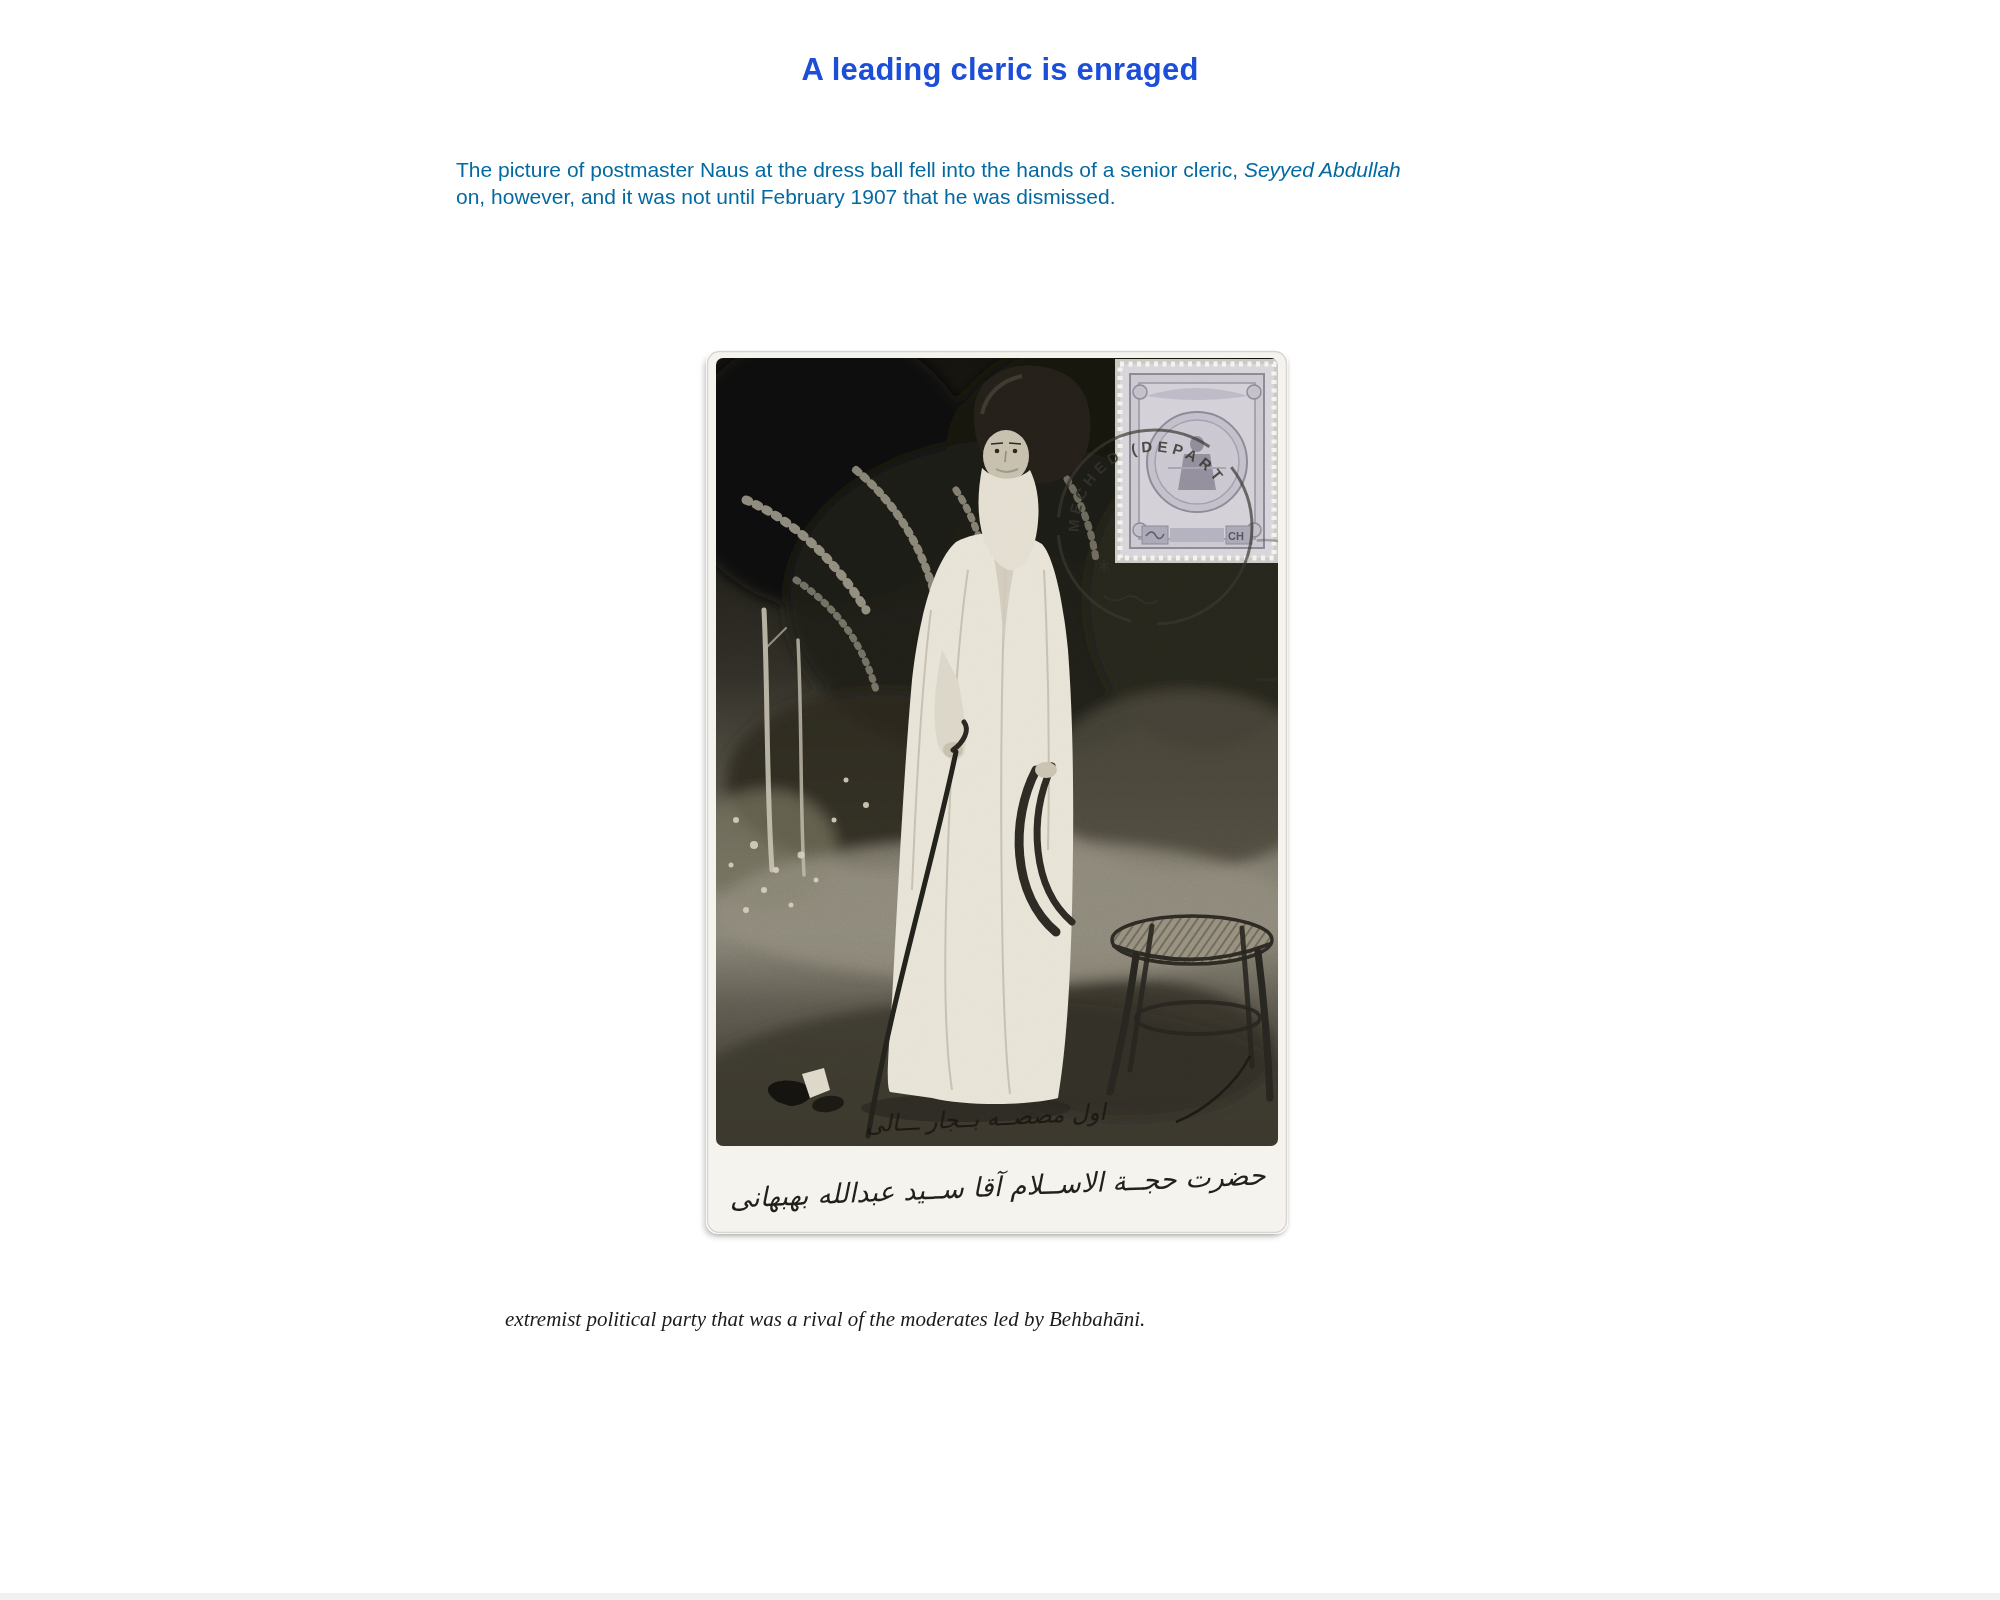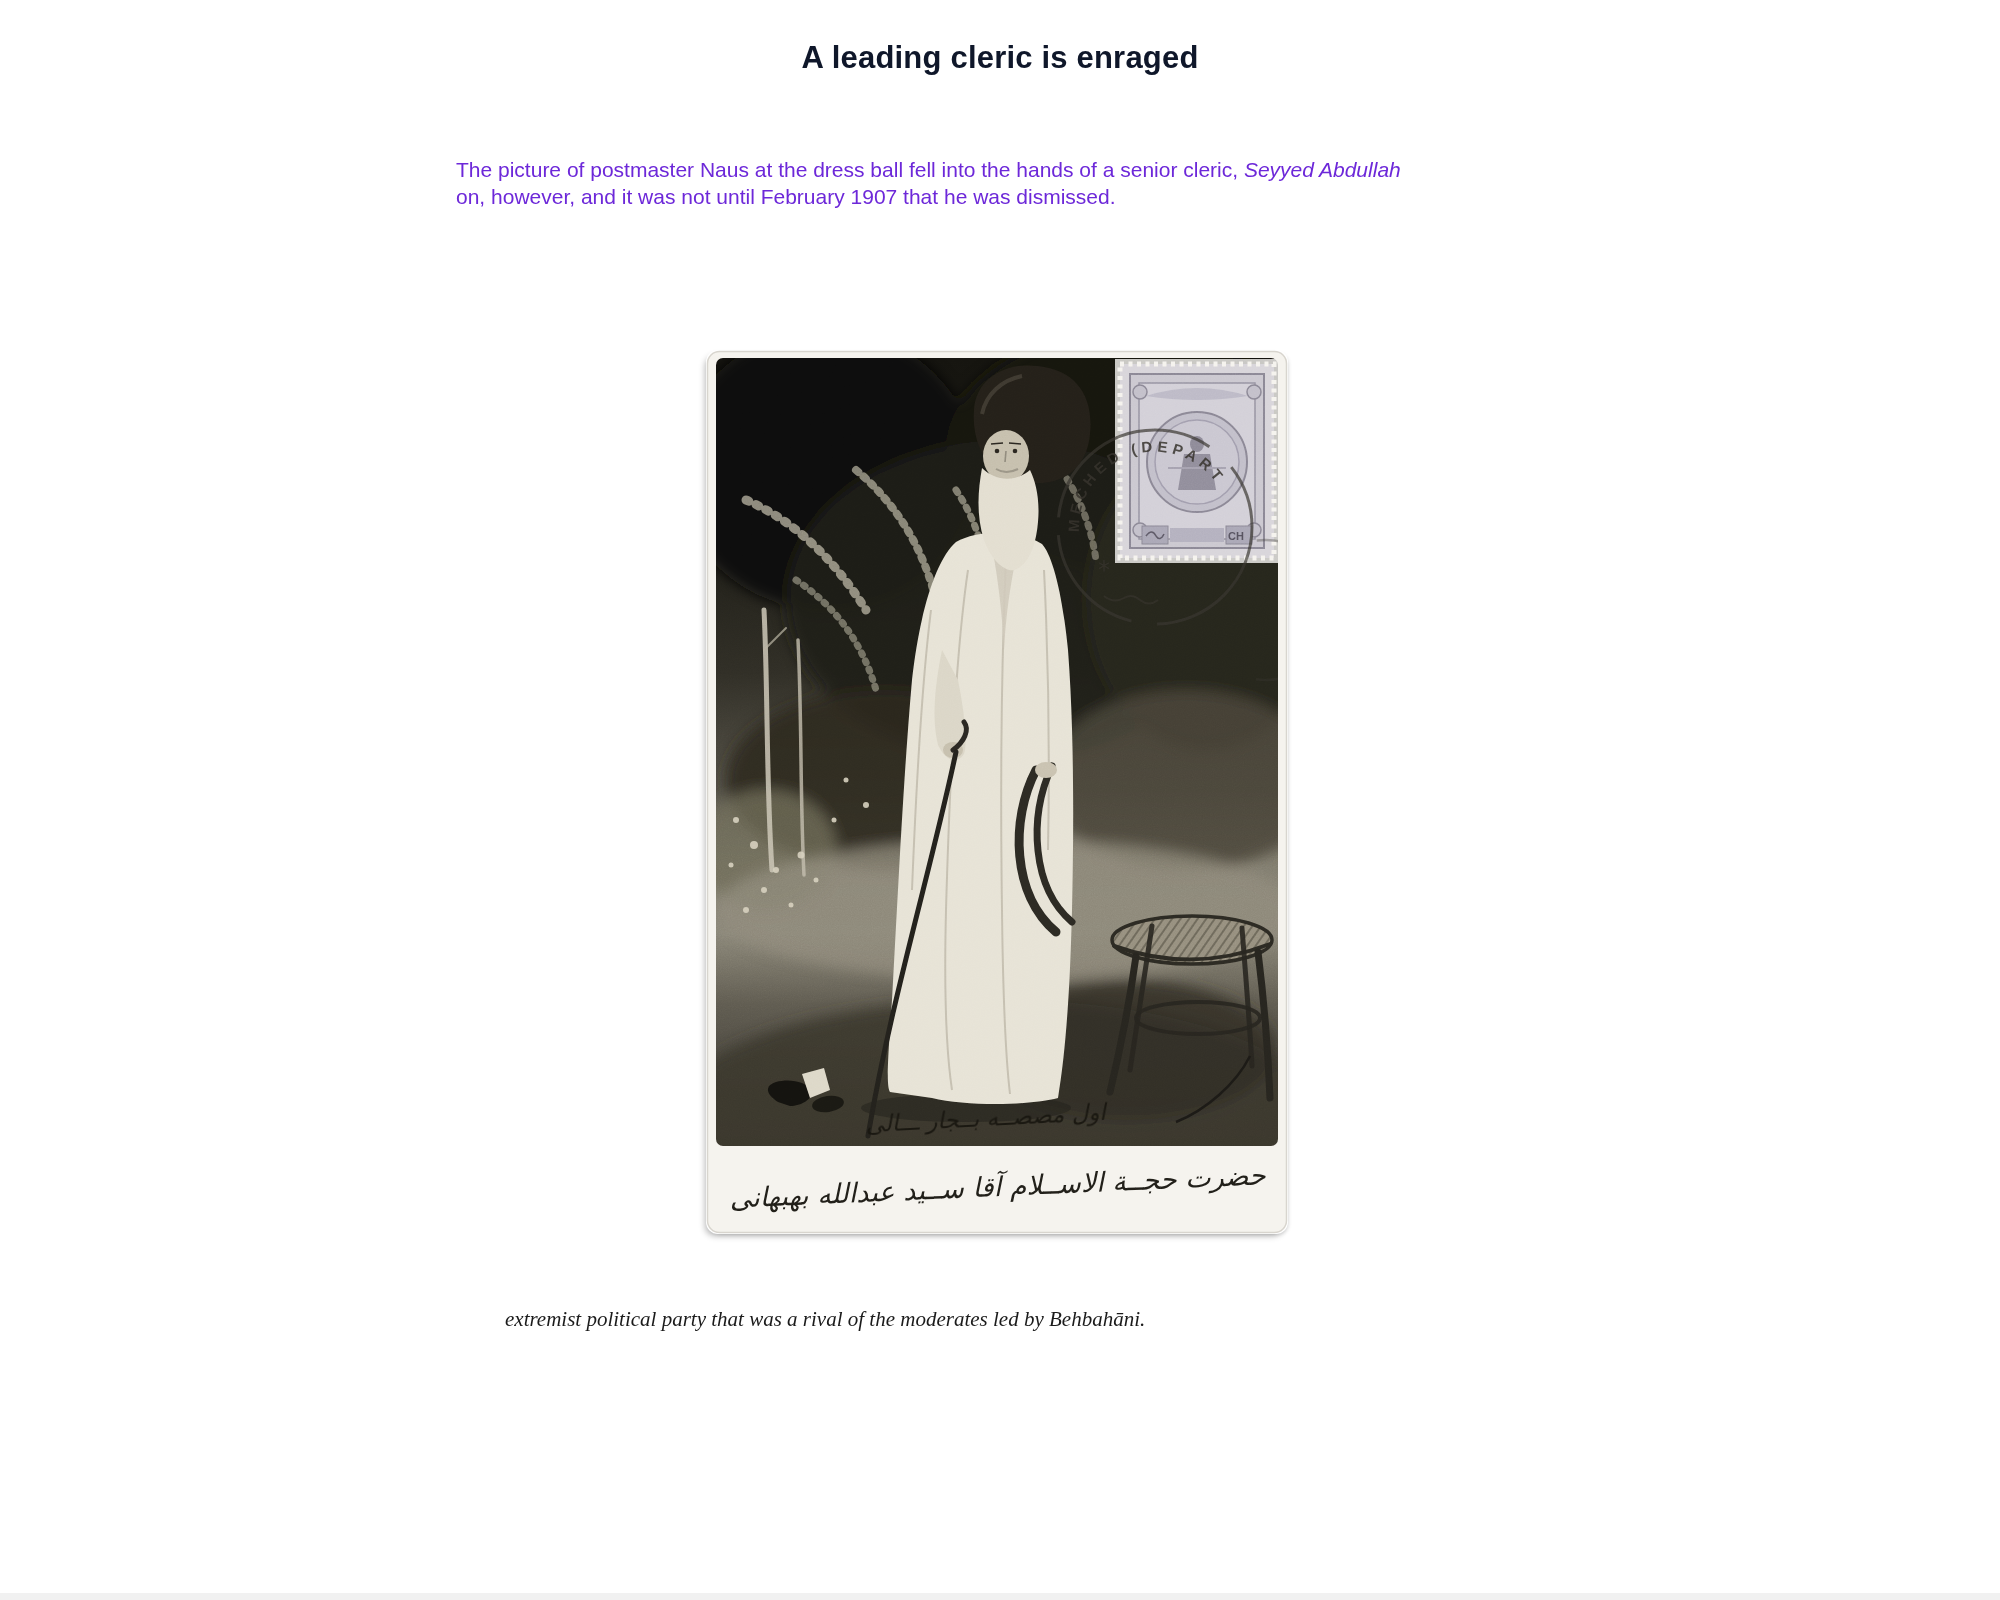--- a/index.html
+++ b/index.html
@@ -1,23 +1,23 @@
 <!DOCTYPE html>
 <html><head>
 <meta charset="utf-8">
 <style>
   html,body{margin:0;padding:0;background:#ffffff;}
   body{width:2000px;height:1600px;position:relative;overflow:hidden;
        font-family:"Liberation Sans",sans-serif;color:#1a1a1a;}
 
-  .doc-title{position:absolute;left:0;top:40px;width:2000px;text-align:center;
-             font-size:31px;font-weight:bold;letter-spacing:.2px;color:#0f172a;}
+  .doc-title{position:absolute;left:0;top:52px;width:2000px;text-align:center;
+             font-size:31px;font-weight:bold;letter-spacing:.2px;color:#1d4ed8;}
 
   .doc-paragraph{position:absolute;left:456px;top:157px;width:1090px;
-                 font-size:21px;line-height:26.5px;color:#6d28d9;}
+                 font-size:21px;line-height:26.5px;color:#0369a1;}
   .doc-paragraph .pline{white-space:nowrap;}
   .it{font-style:italic;}
 
   .postcard{position:absolute;left:706px;top:350px;width:582px;height:884px;
             box-shadow:-3px 4px 6px -2px rgba(0,0,0,.28), 2px 2px 4px -2px rgba(0,0,0,.18);
             border-radius:12px;}
 
   .photo-caption{position:absolute;left:505px;top:1304px;width:900px;
                  font-family:"Liberation Serif",serif;font-style:italic;
                  font-size:21px;line-height:31px;color:#1b1b1b;}

